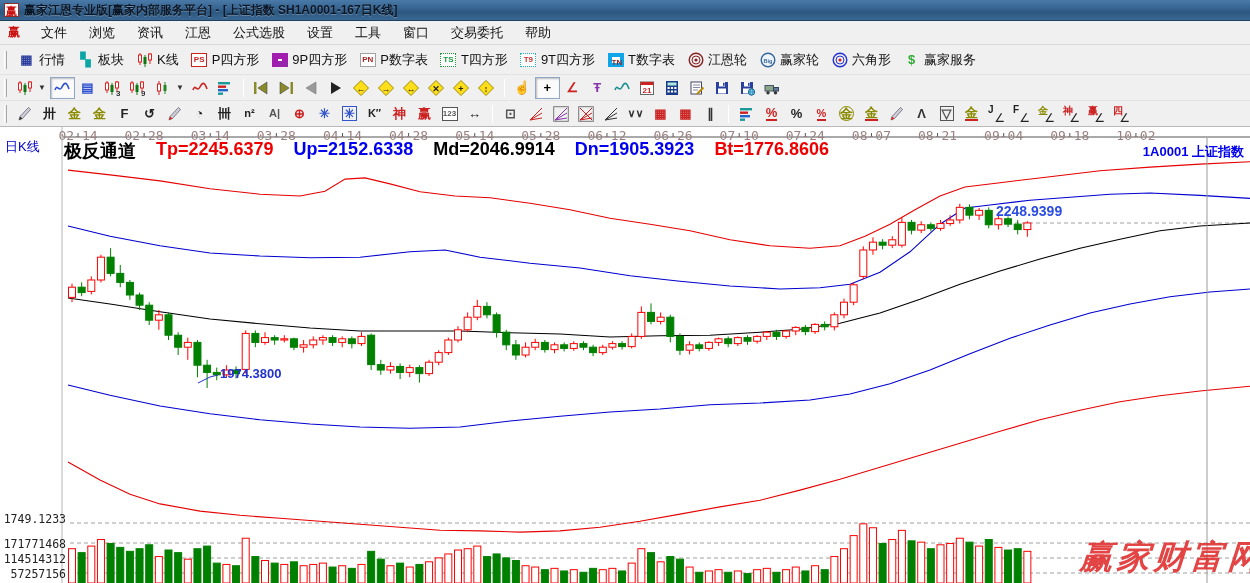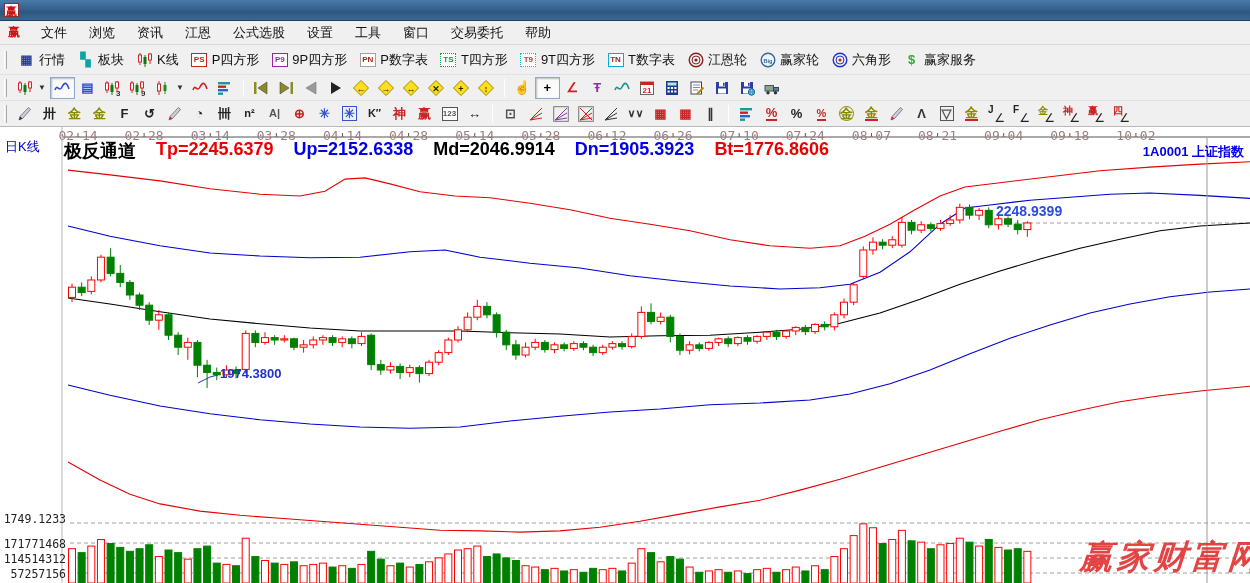--- a/index.html
+++ b/index.html
@@ -67,20 +67,21 @@
     letter-spacing:4px; color:rgba(224,48,48,.9); font-family:"Liberation Serif", serif;
     transform:skewX(-4deg); }
 </style>
 </head>
 <body>
 
 <div id="app">
 
   <div class="titlebar">
     <span class="app-icon">赢</span>
+    <span class="title-text">赢家江恩专业版[赢家内部服务平台] - [上证指数  SH1A0001-167日K线]</span>
   </div>
 
   <div class="menubar">
     <span class="menu-logo">赢</span>
 
   <span class="menu-item">文件</span>
       <span class="menu-item">浏览</span>
       <span class="menu-item">资讯</span>
       <span class="menu-item">江恩</span>
       <span class="menu-item">公式选股</span>
@@ -119,21 +120,21 @@
         <span class="tb-label">K线</span>
       </button>
       <button class="tb-btn">
         <span class="ic">
           <span class="icon-badge" style="color:#cc2222;border:1px solid #cc2222">PS</span>
         </span>
         <span class="tb-label">P四方形</span>
       </button>
       <button class="tb-btn">
         <span class="ic">
-          <span class="icon-badge" style="color:#8833aa;border:1px solid #a21caf">P9</span>
+          <span class="icon-badge" style="color:#8833aa;border:6px solid #a21caf">P9</span>
         </span>
         <span class="tb-label">9P四方形</span>
       </button>
       <button class="tb-btn">
         <span class="ic">
           <span class="icon-badge" style="color:#aa2222;border:1px solid #a3a3a3">PN</span>
         </span>
         <span class="tb-label">P数字表</span>
       </button>
       <button class="tb-btn">
@@ -143,21 +144,21 @@
         <span class="tb-label">T四方形</span>
       </button>
       <button class="tb-btn">
         <span class="ic">
           <span class="icon-badge" style="color:#cc3333;border:1px dotted #19b7b7">T9</span>
         </span>
         <span class="tb-label">9T四方形</span>
       </button>
       <button class="tb-btn">
         <span class="ic">
-          <span class="icon-badge" style="color:#8a2a2a;border:1px solid #0ea5e9">TN</span>
+          <span class="icon-badge" style="color:#8a2a2a;border:4px solid #0ea5e9">TN</span>
         </span>
         <span class="tb-label">T数字表</span>
       </button>
       <button class="tb-btn">
         <span class="ic">
           <svg width="16" height="16" viewBox="0 0 16 16">
             <circle cx="8" cy="8" r="6.8" fill="none" stroke="#882222" stroke-width="1.4"></circle>
             <circle cx="8" cy="8" r="4" fill="none" stroke="#882222"></circle>
             <circle cx="8" cy="8" r="1.6" fill="#882222"></circle>
           </svg>

